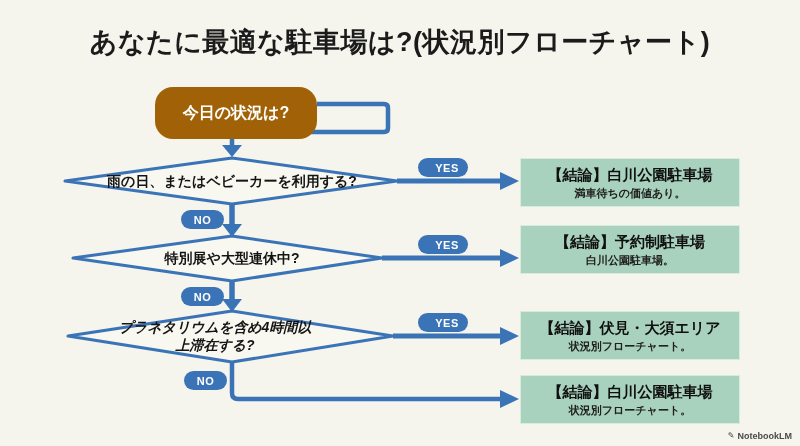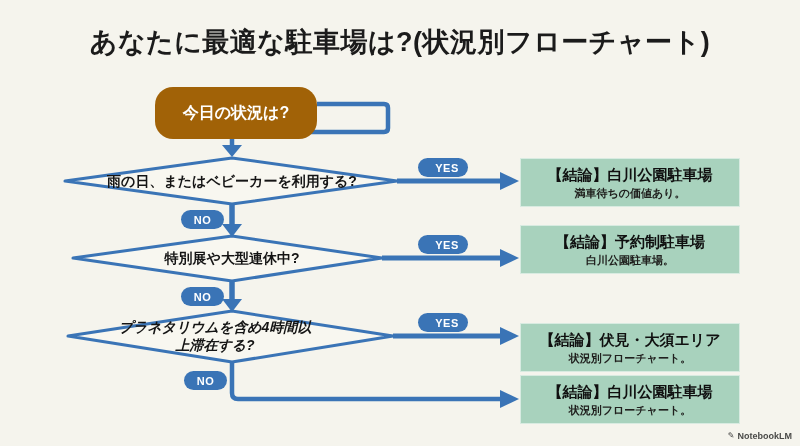--- a/index.html
+++ b/index.html
@@ -54,21 +54,21 @@
   .no3{left:184px;top:371px;}
   .result-box{
     position:absolute;left:520px;width:220px;height:49px;z-index:2;
     background:#a8d2bd;border-radius:0;
     border:1px solid rgba(255,255,255,0.55);
     box-sizing:border-box;
     display:flex;flex-direction:column;align-items:center;justify-content:center;
   }
   .r1{top:158px;}
   .r2{top:225px;}
-  .r3{top:323px;}
+  .r3{top:311px;}
   .r4{top:375px;}
   .result-title{font-size:15px;font-weight:bold;color:#101010;line-height:18px;}
   .result-sub{font-size:11px;font-weight:bold;color:#20201e;line-height:14px;margin-top:2px;}
   .watermark{
     position:absolute;right:8px;bottom:5px;z-index:2;
     display:flex;align-items:center;gap:3px;
     color:#4a4a48;font-size:9px;font-weight:bold;
   }
   .wm-icon{font-size:8px;color:#4a4a48;line-height:1;}
 </style>

